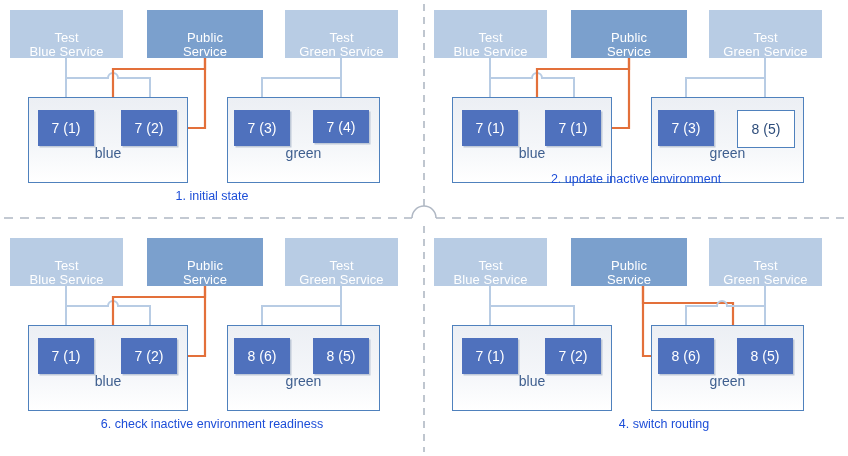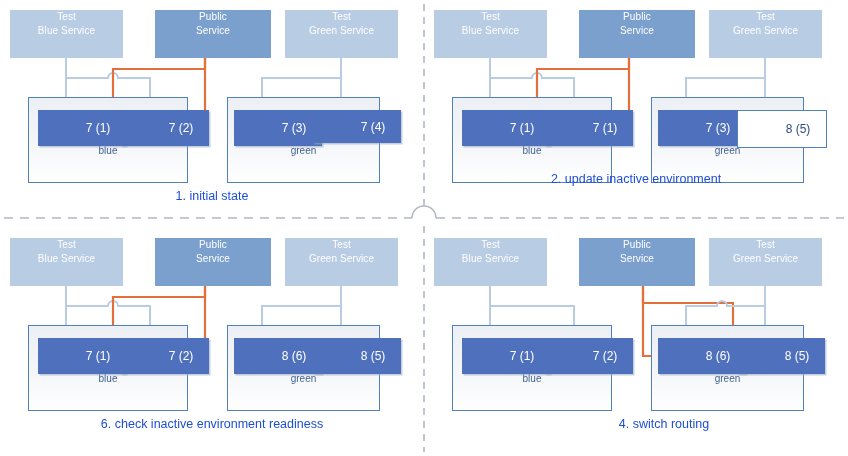--- a/index.html
+++ b/index.html
@@ -1,33 +1,33 @@
 <!DOCTYPE html>
 <html><head>
 <meta charset="utf-8">
 <style>
   html,body{margin:0;padding:0;background:#ffffff;}
   body{width:848px;height:456px;position:relative;overflow:hidden;
        font-family:"Liberation Sans","DejaVu Sans",sans-serif;}
   #stage{position:absolute;left:0;top:0;width:848px;height:456px;}
   svg#canvas{position:absolute;left:0;top:0;width:848px;height:456px;}
 
-  .hdr-box{position:absolute;display:flex;align-items:flex-start;justify-content:center;
-           text-align:center;color:#ffffff;font-size:10px;line-height:13.5px;
+  .hdr-box{position:absolute;display:flex;align-items:flex-end;justify-content:center;
+           text-align:center;color:#ffffff;font-size:13px;line-height:13.5px;
            letter-spacing:.1px;}
   .hdr-light{background:#b8cce4;}
-  .hdr-dark{background:#7ba0cd;margin-left:8px;}
+  .hdr-dark{background:#7ba0cd;}
 
   .env-box{position:absolute;border:1px solid #4f81bd;
            background:linear-gradient(to bottom,#eceff4 0%,#f4f6f9 55%,#ffffff 100%);}
-  .env-label{position:absolute;width:100%;text-align:center;font-size:10px;color:#3f5f8f;}
+  .env-label{position:absolute;width:100%;text-align:center;font-size:14px;color:#3f5f8f;}
 
   .vbox{position:absolute;display:flex;align-items:center;justify-content:center;
-        font-size:12px;color:#ffffff;background:#4f71bd;
-        box-shadow:1.5px 1.5px 0 rgba(150,165,190,.55);padding-left:32px;}
+        font-size:14px;color:#ffffff;background:#4f71bd;
+        box-shadow:1.5px 1.5px 0 rgba(150,165,190,.55);}
   .vbox.outline{background:#ffffff;color:#2e4d7b;border:1px solid #4f81bd;box-shadow:none;}
 
   .caption{position:absolute;text-align:center;font-size:12.5px;color:#1d4ed8;
            white-space:nowrap;}
 </style>
 </head>
 <body>
 
 <div id="stage">
 

